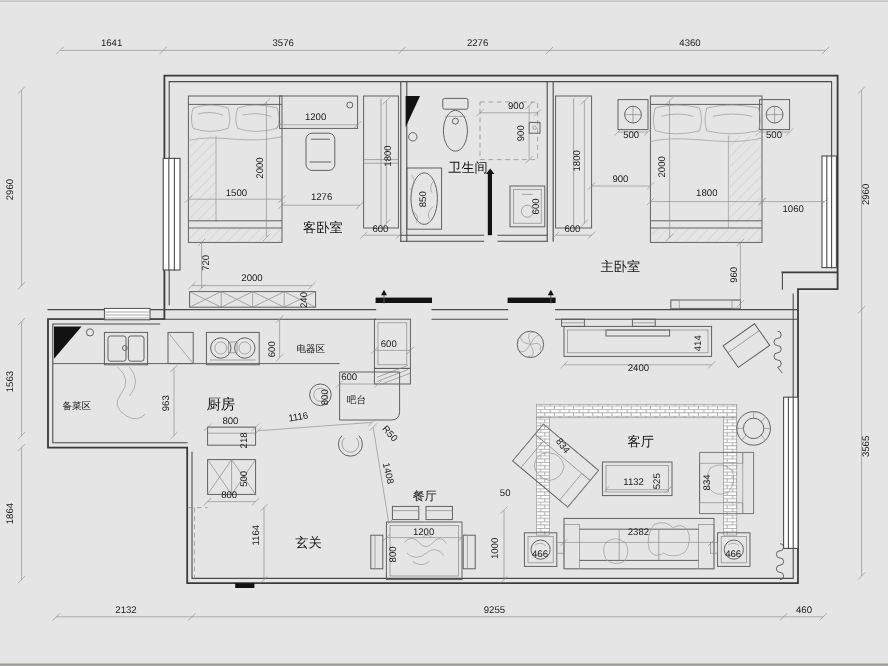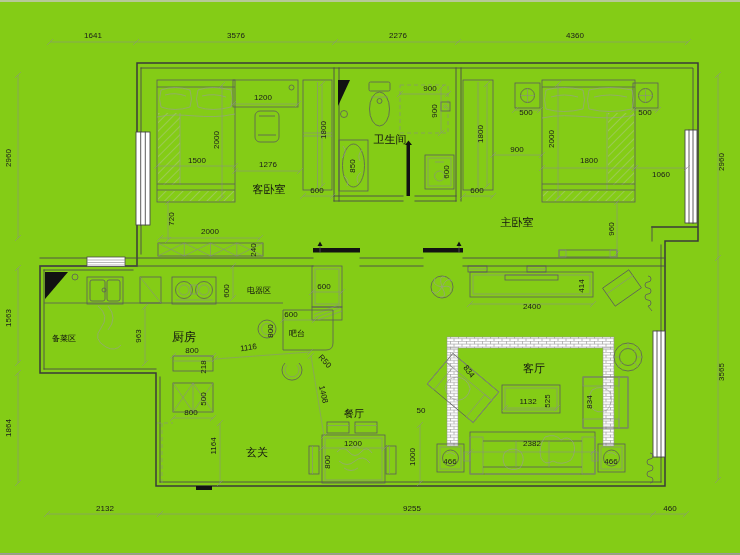--- a/index.html
+++ b/index.html
@@ -1,16 +1,16 @@
 <!DOCTYPE html>
 <html><head>
 <meta charset="utf-8">
 <style>
   html,body{margin:0;padding:0;background:#ffffff;}
-  #stage{position:relative;width:740px;height:555px;background:#84cc16;overflow:hidden;
+  #stage{position:relative;width:740px;height:555px;background:#e5e5e5;overflow:hidden;
          font-family:"Liberation Sans",sans-serif;text-decoration:underline;}
   svg{display:block;}
   
   .w1{fill:none;stroke:#3a3a3a;stroke-width:1.5;stroke-linecap:square;}
   .w2{fill:none;stroke:#4a4a4a;stroke-width:0.9;stroke-linecap:square;}
   
   .f{fill:none;stroke:#5c5c5c;stroke-width:0.8;}
   .fl{fill:none;stroke:#8a8a8a;stroke-width:0.6;}
   .sc{fill:none;stroke:#9b9b9b;stroke-width:0.6;}
   .blk{fill:#121212;stroke:none;}

